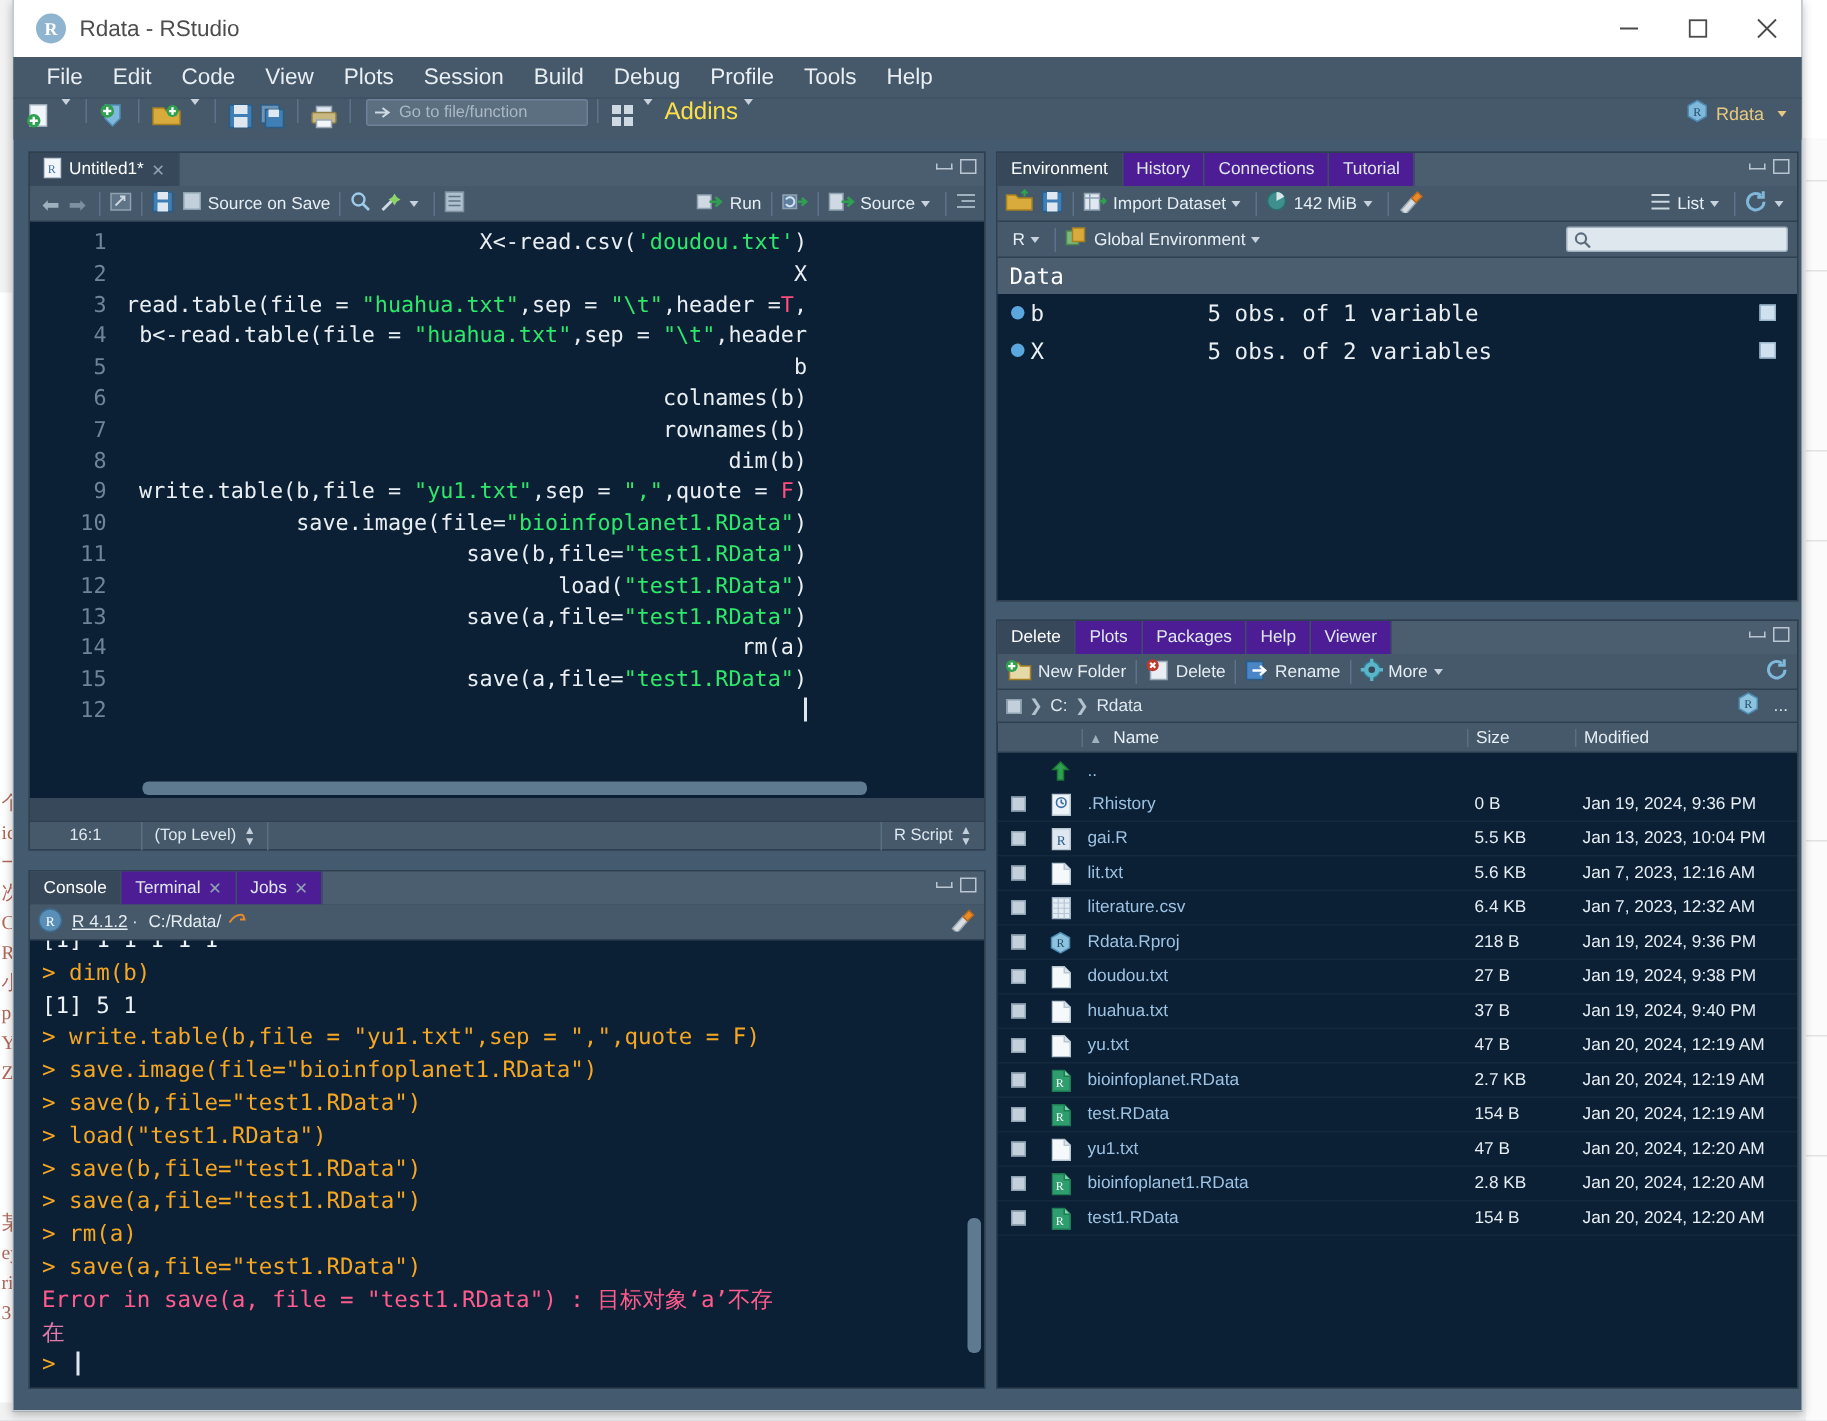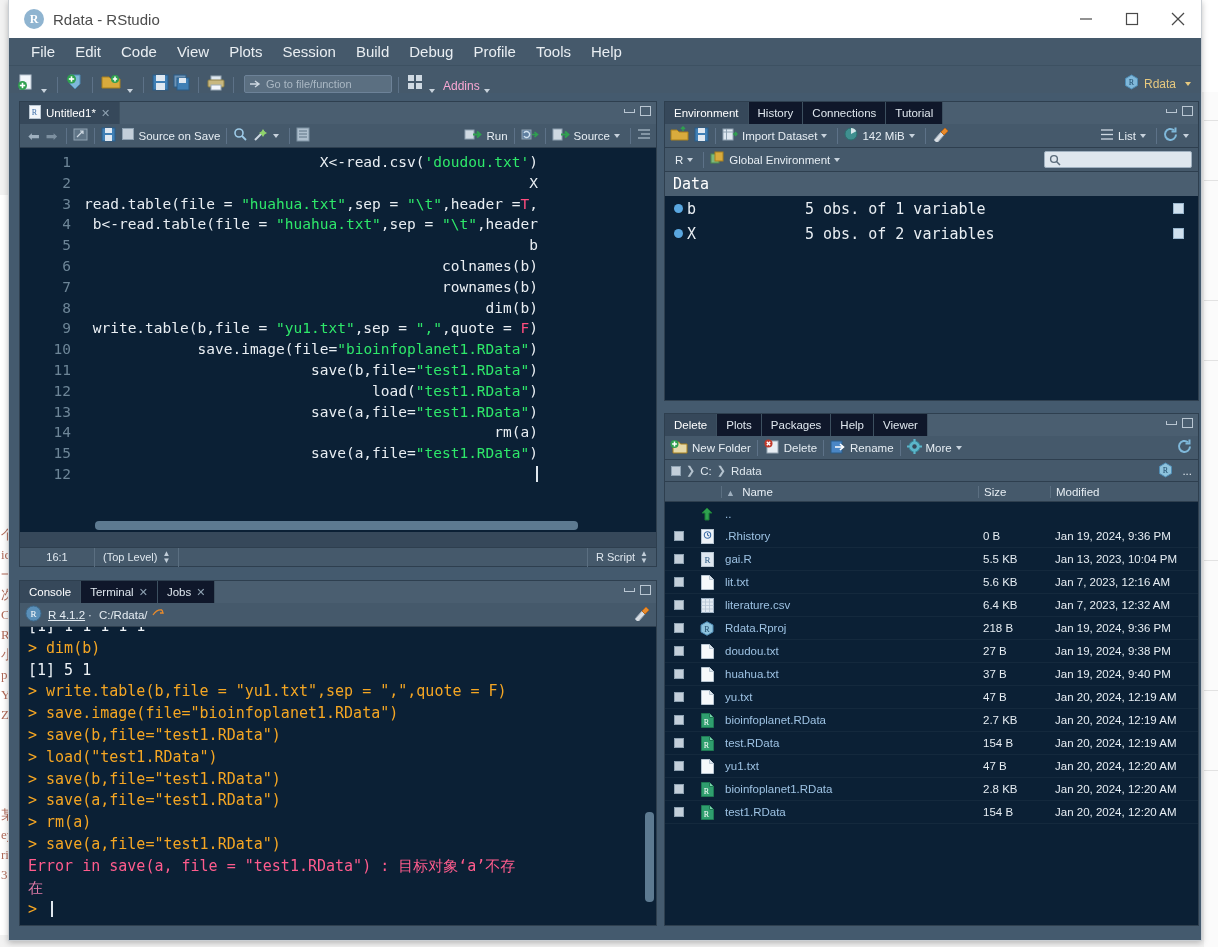--- a/index.html
+++ b/index.html
@@ -37,36 +37,36 @@
   #titlebar .title { color:#4c4c4c; font-size:15px; }
   .wbtns { position:absolute; right:0; top:0; height:38px; display:flex; }
   .wbtn { width:46px; height:38px; display:flex; align-items:center; justify-content:center; color:#4a4a4a; }
   .wbtn svg { display:block; }
 
   
   #menubar { height:27px; background:#45596b; display:flex; align-items:center; padding-left:12px; }
   #menubar .mi { color:#e9eef2; font-size:15px; padding:0 10px; line-height:27px; }
 
   
-  #toolbar { height:28px; background:#45596b; display:flex; align-items:flex-end; padding:0 6px; border-top:1px solid #3d5162; position:relative; }
+  #toolbar { height:28px; background:#45596b; display:flex; align-items:flex-start; padding:0 6px; border-top:1px solid #3d5162; position:relative; }
   .tb-btn { display:flex; align-items:center; height:22px; padding:0 2px; }
   .caret { width:0;height:0;border-left:3px solid transparent;border-right:3px solid transparent;border-top:4px solid #c7d2dc; margin:0 4px; }
   #gotofile {
     width:148px; height:18px; background:#5b6f81; border:1px solid #6d8298; border-radius:2px;
     display:flex; align-items:center; padding-left:4px; margin-left:4px;
   }
   #gotofile .ph { color:#aab8c4; font-size:11px; margin-left:5px; }
-  #addins { color:#f9a8d4; font-size:12px; margin-left:4px; }
+  #addins { color:#fde047; font-size:16px; margin-left:4px; }
   #proj-ind { position:absolute; right:6px; display:flex; align-items:center; gap:5px; color:#e7c97f; font-size:12px; }
 
   
   #panes { position:absolute; left:0; right:0; top:93px; bottom:0; }
   .pane { position:absolute; background:#36485a; border:1px solid #2e3f4f; }
   .pane-tabs { height:22px; display:flex; align-items:stretch; background:#4a5e70; position:relative; }
-  .ptab { display:flex; align-items:center; padding:0 9px; font-size:11.5px; color:#dfe7ee; background:#0f172a; border-right:1px solid #3d5060; }
+  .ptab { display:flex; align-items:center; padding:0 9px; font-size:11.5px; color:#dfe7ee; background:#4c1d95; border-right:1px solid #3d5060; }
   .ptab.active { background:#36485a; color:#ffffff; }
   .ptab .x { margin-left:5px; color:#8fa2b2; font-size:11px; }
   .pane-minmax { position:absolute; right:5px; top:4px; display:flex; gap:5px; align-items:center; }
   .mm-min { width:11px; height:4px; border:1px solid #b9c6d2; border-top:none; }
   .mm-max { width:11px; height:10px; border:1px solid #b9c6d2; }
   .pane-toolbar { height:24px; background:#45596b; display:flex; align-items:center; padding:0 5px; border-bottom:1px solid #2e3f4f; position:relative; }
   .ptb-label { color:#e6edf3; font-size:11.5px; margin-left:4px; }
 
   
   #src-toolbar .arrow { color:#9fb0bf; font-size:14px; padding:0 3px; }

